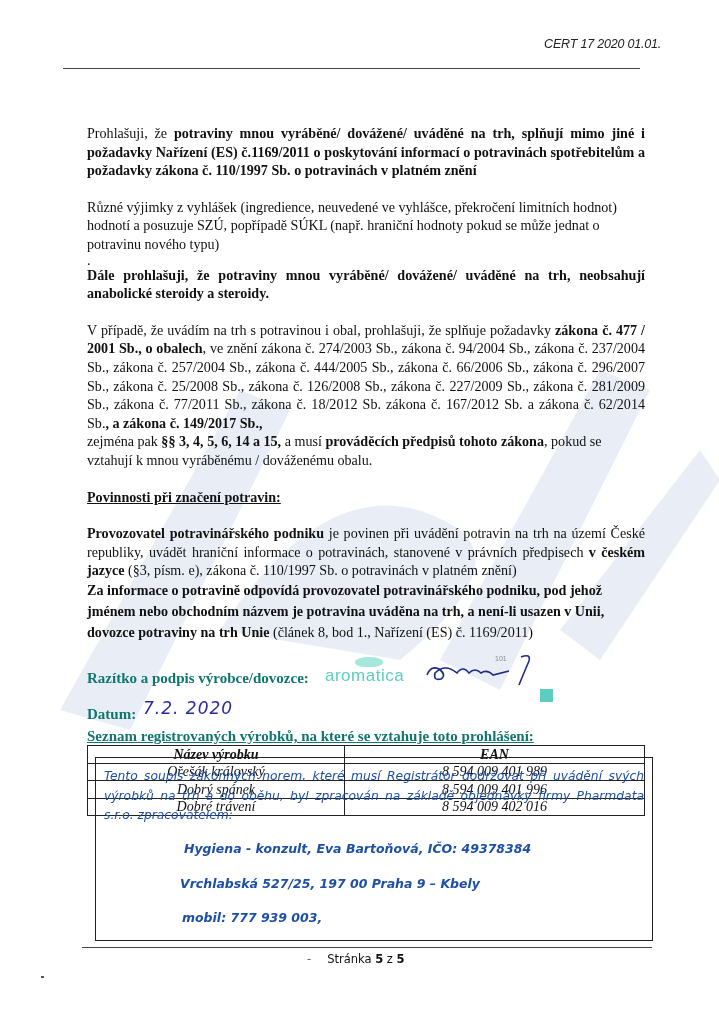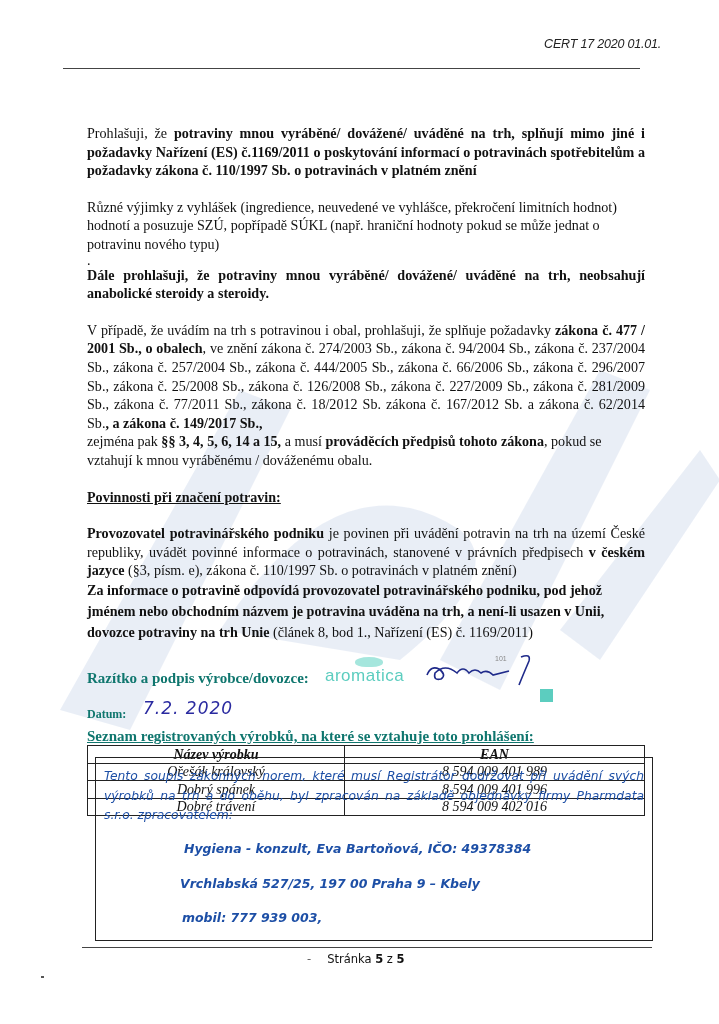--- a/index.html
+++ b/index.html
@@ -20,21 +20,21 @@
   .sig-label { position: absolute; left: 0; top: 20px; font-size: 15px; }
   .stamp-logo { position: absolute; left: 238px; top: 18px; font-family: "Liberation Sans", sans-serif;
                 color: #5ccdbf; font-size: 17px; letter-spacing: 0.5px; }
   .stamp-leaf { position: absolute; left: 268px; top: 8px; width: 28px; height: 10px; background: #8fe0d5;
                 border-radius: 50% 50% 40% 40%; opacity: 0.8; }
   .stamp-text { position: absolute; left: 330px; top: 6px; width: 110px; font-family: "Liberation Sans", sans-serif;
                 font-size: 5px; color: #9ad7d2; line-height: 7px; }
   .stamp-box { position: absolute; left: 453px; top: 40px; width: 13px; height: 13px; background: #5ccdbf; }
   .signature { position: absolute; left: 330px; top: 2px; width: 130px; height: 36px; }
   .date-row { position: relative; height: 30px; margin-top: 4px; }
-  .date-label { position: absolute; left: 0; top: 8px; font-size: 12px; font-family: Liberation Serif, serif; }
+  .date-label { position: absolute; left: 0; top: 8px; font-size: 15px; font-family: Liberation Serif, serif; }
   .date-hand { position: absolute; left: 56px; top: 2px; font-family: "DejaVu Sans", sans-serif; font-size: 17px;
                color: #2a2aa0; font-style: italic; letter-spacing: 1px; }
   .list-title { margin-top: 10px; font-size: 15px; text-decoration: underline; }
   table { border-collapse: collapse; width: 558px; margin-top: 0; font-size: 14px; }
   td, th { border: 1px solid #222; padding: 0; height: 16.5px; line-height: 16px; text-align: center; font-style: italic; }
   th { font-weight: bold; }
   .col-name { width: 256px; }
   .notice { position: absolute; left: 83px; top: 757px; width: 556px; height: 182px;
             border: 1.5px solid #222; font-family: "DejaVu Sans", sans-serif; font-style: italic;
             color: #1d4fa6; font-size: 12.3px; margin-left: 12px; }
@@ -63,21 +63,21 @@
   <div class="gap"></div>
   <p style="text-align:left;">Různé výjimky z vyhlášek (ingredience, neuvedené ve vyhlášce, překročení limitních hodnot) hodnotí a posuzuje SZÚ, popřípadě SÚKL (např. hraniční hodnoty pokud se může jednat o potravinu nového typu)</p>
   <p style="height:12px;line-height:12px;">.</p>
   <p><b>Dále prohlašuji, že potraviny mnou vyráběné/ dovážené/ uváděné na trh, neobsahují anabolické steroidy a steroidy.</b></p>
   <div class="gap"></div>
   <p><span>V případě, že uvádím na trh s potravinou i obal, prohlašuji, že splňuje požadavky </span><b>zákona č. 477 / 2001 Sb., o obalech</b><span>, ve znění zákona č. 274/2003 Sb., zákona č. 94/2004 Sb., zákona č. 237/2004 Sb., zákona č. 257/2004 Sb., zákona č. 444/2005 Sb., zákona č. 66/2006 Sb., zákona č. 296/2007 Sb., zákona č. 25/2008 Sb., zákona č. 126/2008 Sb., zákona č. 227/2009 Sb., zákona č. 281/2009 Sb., zákona č. 77/2011 Sb., zákona č. 18/2012 Sb. zákona č. 167/2012 Sb. a zákona č. 62/2014 Sb.</span><b>, a zákona č. 149/2017 Sb.,</b></p>
   <p style="text-align:left;"><span>zejména pak </span><b>§§ 3, 4, 5, 6, 14 a 15,</b><span> a musí </span><b>prováděcích předpisů tohoto zákona</b><span>, pokud se vztahují k mnou vyráběnému / dováženému obalu.</span></p>
   <div class="gap"></div>
   <p class="u">Povinnosti při značení potravin:</p>
   <div class="gap"></div>
-  <p><b>Provozovatel potravinářského podniku</b><span> je povinen při uvádění potravin na trh na území České republiky, uvádět povinné informace o potravinách, stanovené v právních předpisech </span><b>v českém jazyce</b><span> (§3, písm. e), zákona č. 110/1997 Sb. o potravinách v platném znění)</span></p>
+  <p><b>Provozovatel potravinářského podniku</b><span> je povinen při uvádění potravin na trh na území České republiky, uvádět hraniční informace o potravinách, stanovené v právních předpisech </span><b>v českém jazyce</b><span> (§3, písm. e), zákona č. 110/1997 Sb. o potravinách v platném znění)</span></p>
   <p style="line-height:21px;text-align:left;"><b>Za informace o potravině odpovídá provozovatel potravinářského podniku, pod jehož jménem nebo obchodním názvem je potravina uváděna na trh, a není-li usazen v Unii, dovozce potraviny na trh Unie</b><span> (článek 8, bod 1., Nařízení (ES) č. 1169/2011)</span></p>
 
   <div class="sig-row">
     <span class="sig-label red">Razítko a podpis výrobce/dovozce:</span>
     <span class="stamp-leaf"></span>
     <span class="stamp-logo">aromatica</span>
     <span class="stamp-text">
       <span style="position:absolute;left:78px;top:0;font-size:7px;color:#888;">101</span>
     </span>
     <svg class="signature" viewBox="0 0 130 36">

